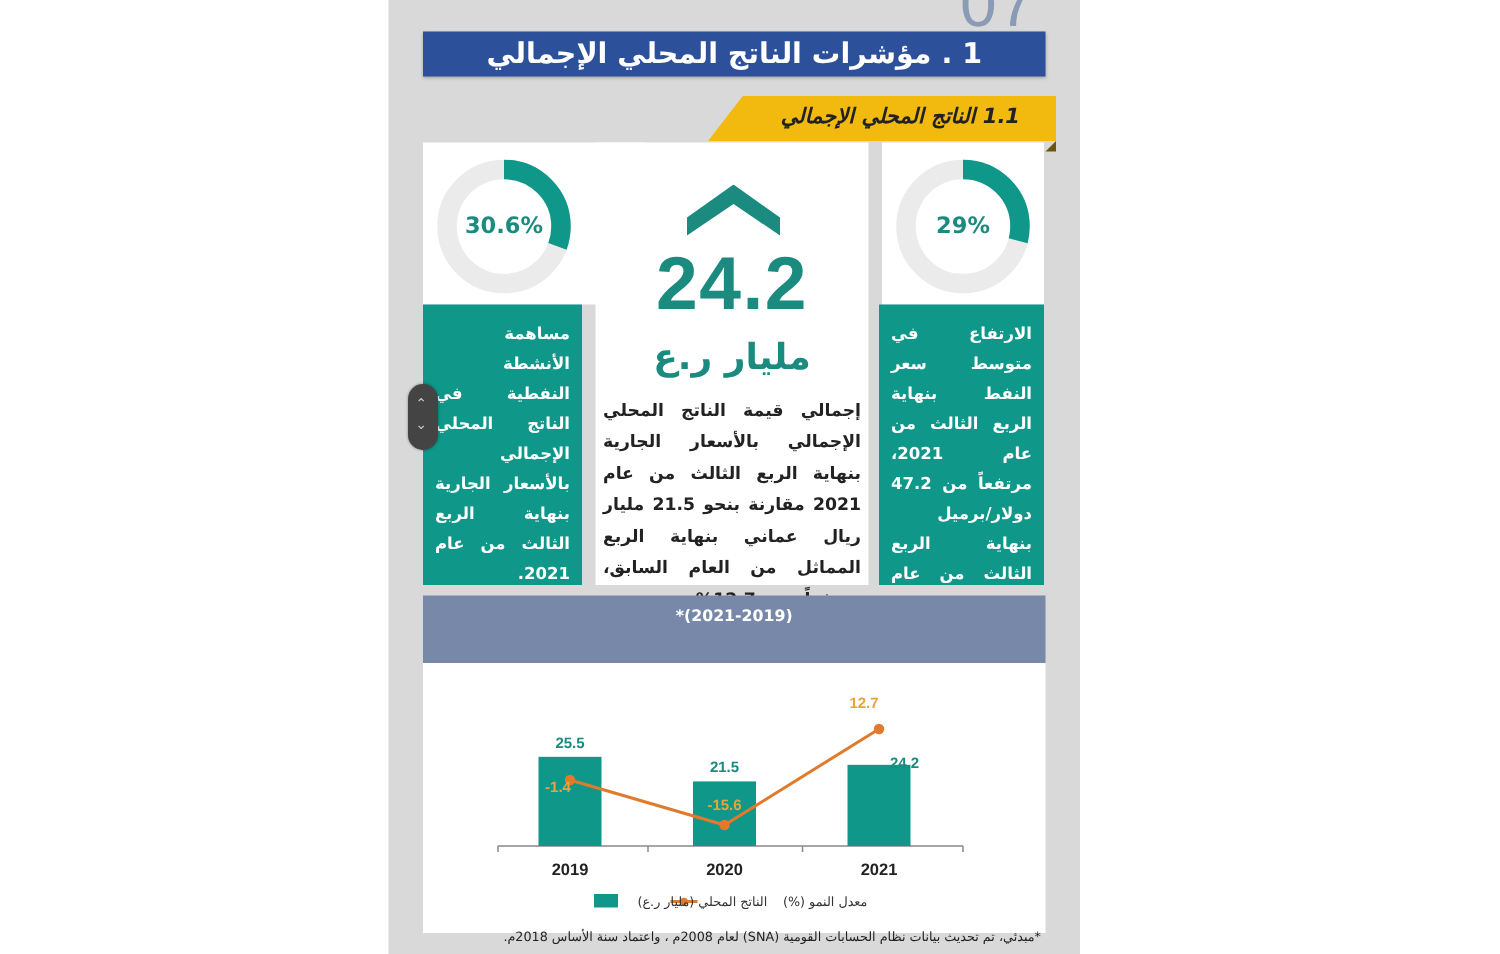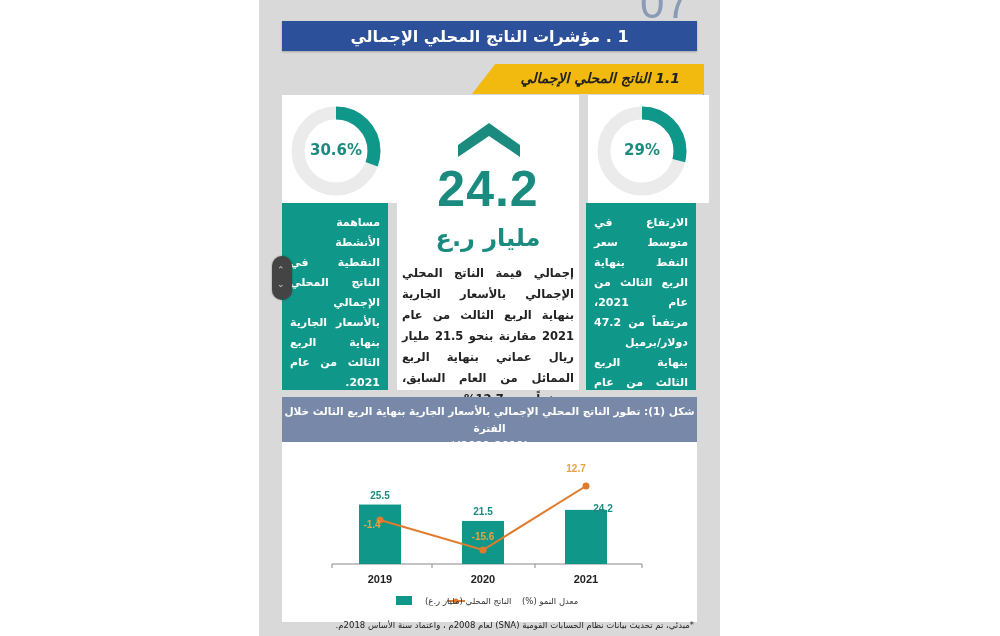--- a/index.html
+++ b/index.html
@@ -1,19 +1,19 @@
 <!DOCTYPE html>
 <html><head>
 <meta charset="utf-8">
 <style>
   html,body{margin:0;padding:0;}
   body{width:1000px;height:636px;background:#ffffff;position:relative;overflow:hidden;font-family:"DejaVu Sans",sans-serif;}
   .page{position:absolute;left:259px;top:0;width:461px;height:636px;background:#d9d9d9;}
   .pagenum{position:absolute;left:640px;top:-22px;font-size:44px;color:#8a9bb5;font-family:"Liberation Sans",sans-serif;letter-spacing:1px;}
-  .main-title{position:absolute;left:282px;top:21px;width:415px;height:30px;background:#2d509a;color:#fff;display:flex;align-items:center;justify-content:center;font-size:16px;font-weight:bold;direction:rtl;box-shadow:0 1px 2px rgba(0,0,0,.25);}
+  .main-title{position:absolute;left:282px;top:21px;width:415px;height:30px;background:#2d509a;color:#fff;display:flex;align-items:center;justify-content:center;font-size:19px;font-weight:bold;direction:rtl;box-shadow:0 1px 2px rgba(0,0,0,.25);}
   .sub-title{position:absolute;left:472px;top:64px;width:232px;height:30px;background:#f2b90f;clip-path:polygon(10% 0,100% 0,100% 100%,0 100%);}
   .sub-title-text{position:absolute;right:24px;top:6px;font-size:14px;font-weight:bold;color:#222;direction:rtl;white-space:nowrap;font-style:italic;}
   .fold{position:absolute;left:697px;top:94px;width:0;height:0;border-left:7px solid transparent;border-top:7px solid #6b5510;transform:rotate(90deg);}
   .card-white{position:absolute;background:#fff;}
   .card-teal{position:absolute;background:#0f978a;color:#fff;direction:rtl;font-weight:bold;font-size:11px;line-height:20px;text-align:justify;text-align-last:right;}
   .donut{position:absolute;width:92px;height:92px;}
   .donut-label{position:absolute;width:92px;text-align:center;top:36px;font-weight:bold;color:#1b8b7f;font-size:15px;}
   .center-card{position:absolute;left:397px;top:95px;width:182px;height:295px;background:#fff;}
   .chev{position:absolute;left:458px;top:123px;width:62px;height:34px;}
   .big-num{position:absolute;left:397px;top:160px;width:182px;text-align:center;font-size:50px;font-weight:bold;color:#1b8b7f;font-family:"Liberation Sans",sans-serif;letter-spacing:1px;}
@@ -54,40 +54,39 @@
 </div>
 
 <div class="center-card"></div>
 <svg class="chev" viewBox="0 0 62 34">
   <polygon points="31,0 62,22 62,34 31,13 0,34 0,22" fill="#1b8b7f"></polygon>
 </svg>
 <div class="big-num">24.2</div>
 <div class="big-unit">مليار ر.ع</div>
 <div class="center-text">إجمالي قيمة الناتج المحلي الإجمالي بالأسعار الجارية بنهاية الربع الثالث من عام 2021 مقارنة بنحو 21.5 مليار ريال عماني بنهاية الربع المماثل من العام السابق، مرتفعاً بنحو 12.7%.</div>
 
-<div class="card-white" style="left:588px;top:95px;width:108px;height:108px;padding-left:13px;">
+<div class="card-white" style="left:588px;top:95px;width:108px;height:108px;">
   <div class="donut" style="left:8px;top:10px;">
     <svg width="92" height="92" viewBox="0 0 92 92">
       <circle cx="46" cy="46" r="38" fill="none" stroke="#ebebeb" stroke-width="13"></circle>
       <circle cx="46" cy="46" r="38" fill="none" stroke="#0f978a" stroke-width="13" stroke-dasharray="69.24 238.76" transform="rotate(-90 46 46)"></circle>
     </svg>
     <div class="donut-label">29%</div>
   </div>
 </div>
 <div class="card-teal" style="left:586px;top:203px;width:110px;height:187px;padding:10px 8px;box-sizing:border-box;">
   <span>الارتفاع في متوسط سعر النفط بنهاية الربع الثالث من عام 2021، مرتفعاً من 47.2 دولار/برميل بنهاية الربع الثالث من عام 2020 إلى 60.9 دولار/برميل.</span>
 </div>
 
 <div class="scroll-handle">
   <span style="top:10px;">⌃</span>
   <span style="top:24px;">⌄</span>
 </div>
 
 <div class="chart-head">
-  <div>شكل (1): تطور الناتج المحلي الإجمالي بالأسعار الجارية  بنهاية الربع الثالث خلال الفترة</div>
   <div>(2021-2019)*</div>
 </div>
 
 <div class="chart-box">
   <svg id="chart-svg" width="415" height="180" viewBox="0 0 415 180">
       <line x1="50" y1="122" x2="360" y2="122" stroke="#888" stroke-width="1"></line>
       <line x1="50" y1="122" x2="50" y2="126" stroke="#888" stroke-width="1"></line>
       <line x1="150" y1="122" x2="150" y2="126" stroke="#888" stroke-width="1"></line>
       <line x1="253" y1="122" x2="253" y2="126" stroke="#888" stroke-width="1"></line>
       <line x1="360" y1="122" x2="360" y2="126" stroke="#888" stroke-width="1"></line>

